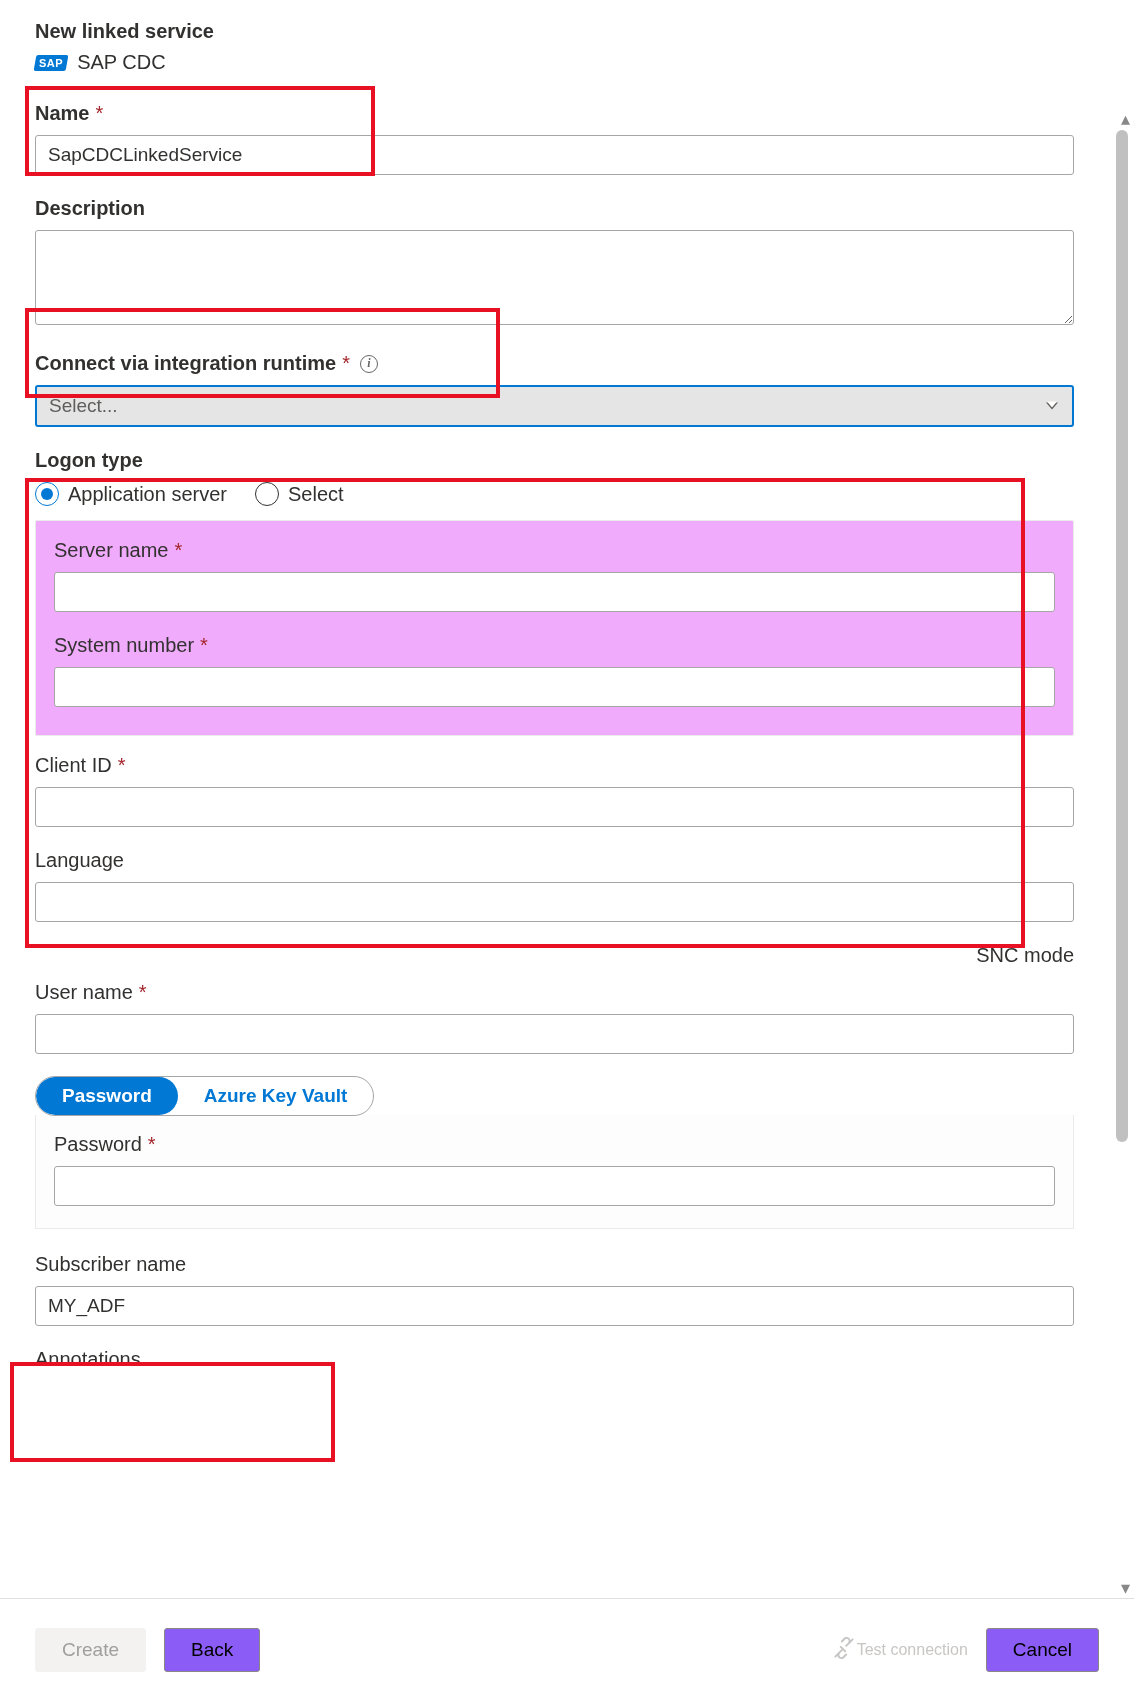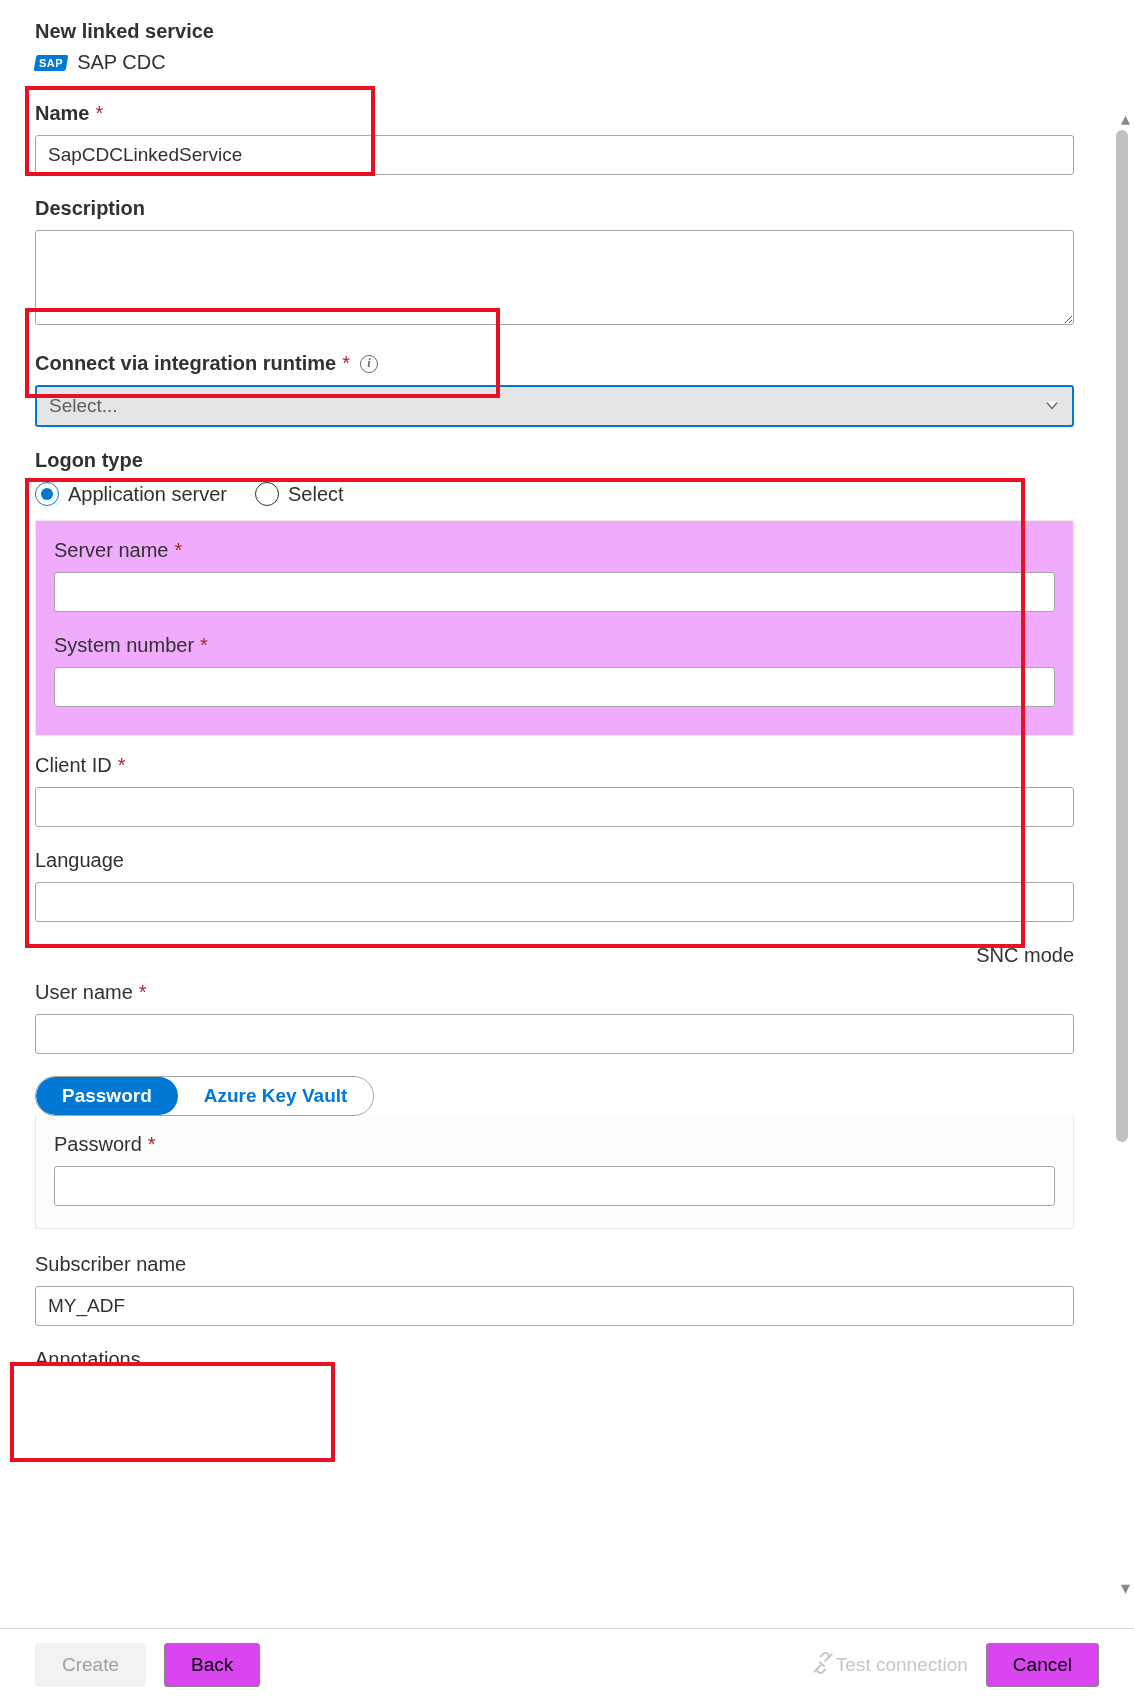--- a/index.html
+++ b/index.html
@@ -230,50 +230,50 @@
     width: 12px;
     height: 70%;
     background: #c0c0c0;
     border-radius: 6px;
   }
   .footer {
     position: absolute;
     left: 0;
     right: 0;
     bottom: 0;
-    height: 73px;
+    height: 103px;
     border-top: 1px solid #e1dfdd;
     display: flex;
     align-items: center;
     padding: 0 35px;
     background: #fff;
     gap: 18px;
   }
   .btn {
     border: 1px solid #8a8886;
     border-radius: 3px;
     padding: 10px 26px;
     font-size: 19px;
-    background: #d946ef;
+    background: #8b5cf6;
     cursor: pointer;
     font-family: inherit;
   }
   .btn.primary-disabled {
     background: #f3f2f1;
     color: #a19f9d;
     border-color: #f3f2f1;
     cursor: default;
   }
   .footer-spacer { flex: 1; }
   .test-conn {
     display: flex;
     align-items: center;
     gap: 0;
     color: #c8c6c4;
-    font-size: 19px;
+    font-size: 16px;
     cursor: default;
   }
   .plug-icon svg { stroke: #c8c6c4; }
 </style>
 </head>
 <body>
 
 <div class="scroll-area">
 
   <h1 class="header-title">New linked service</h1>

